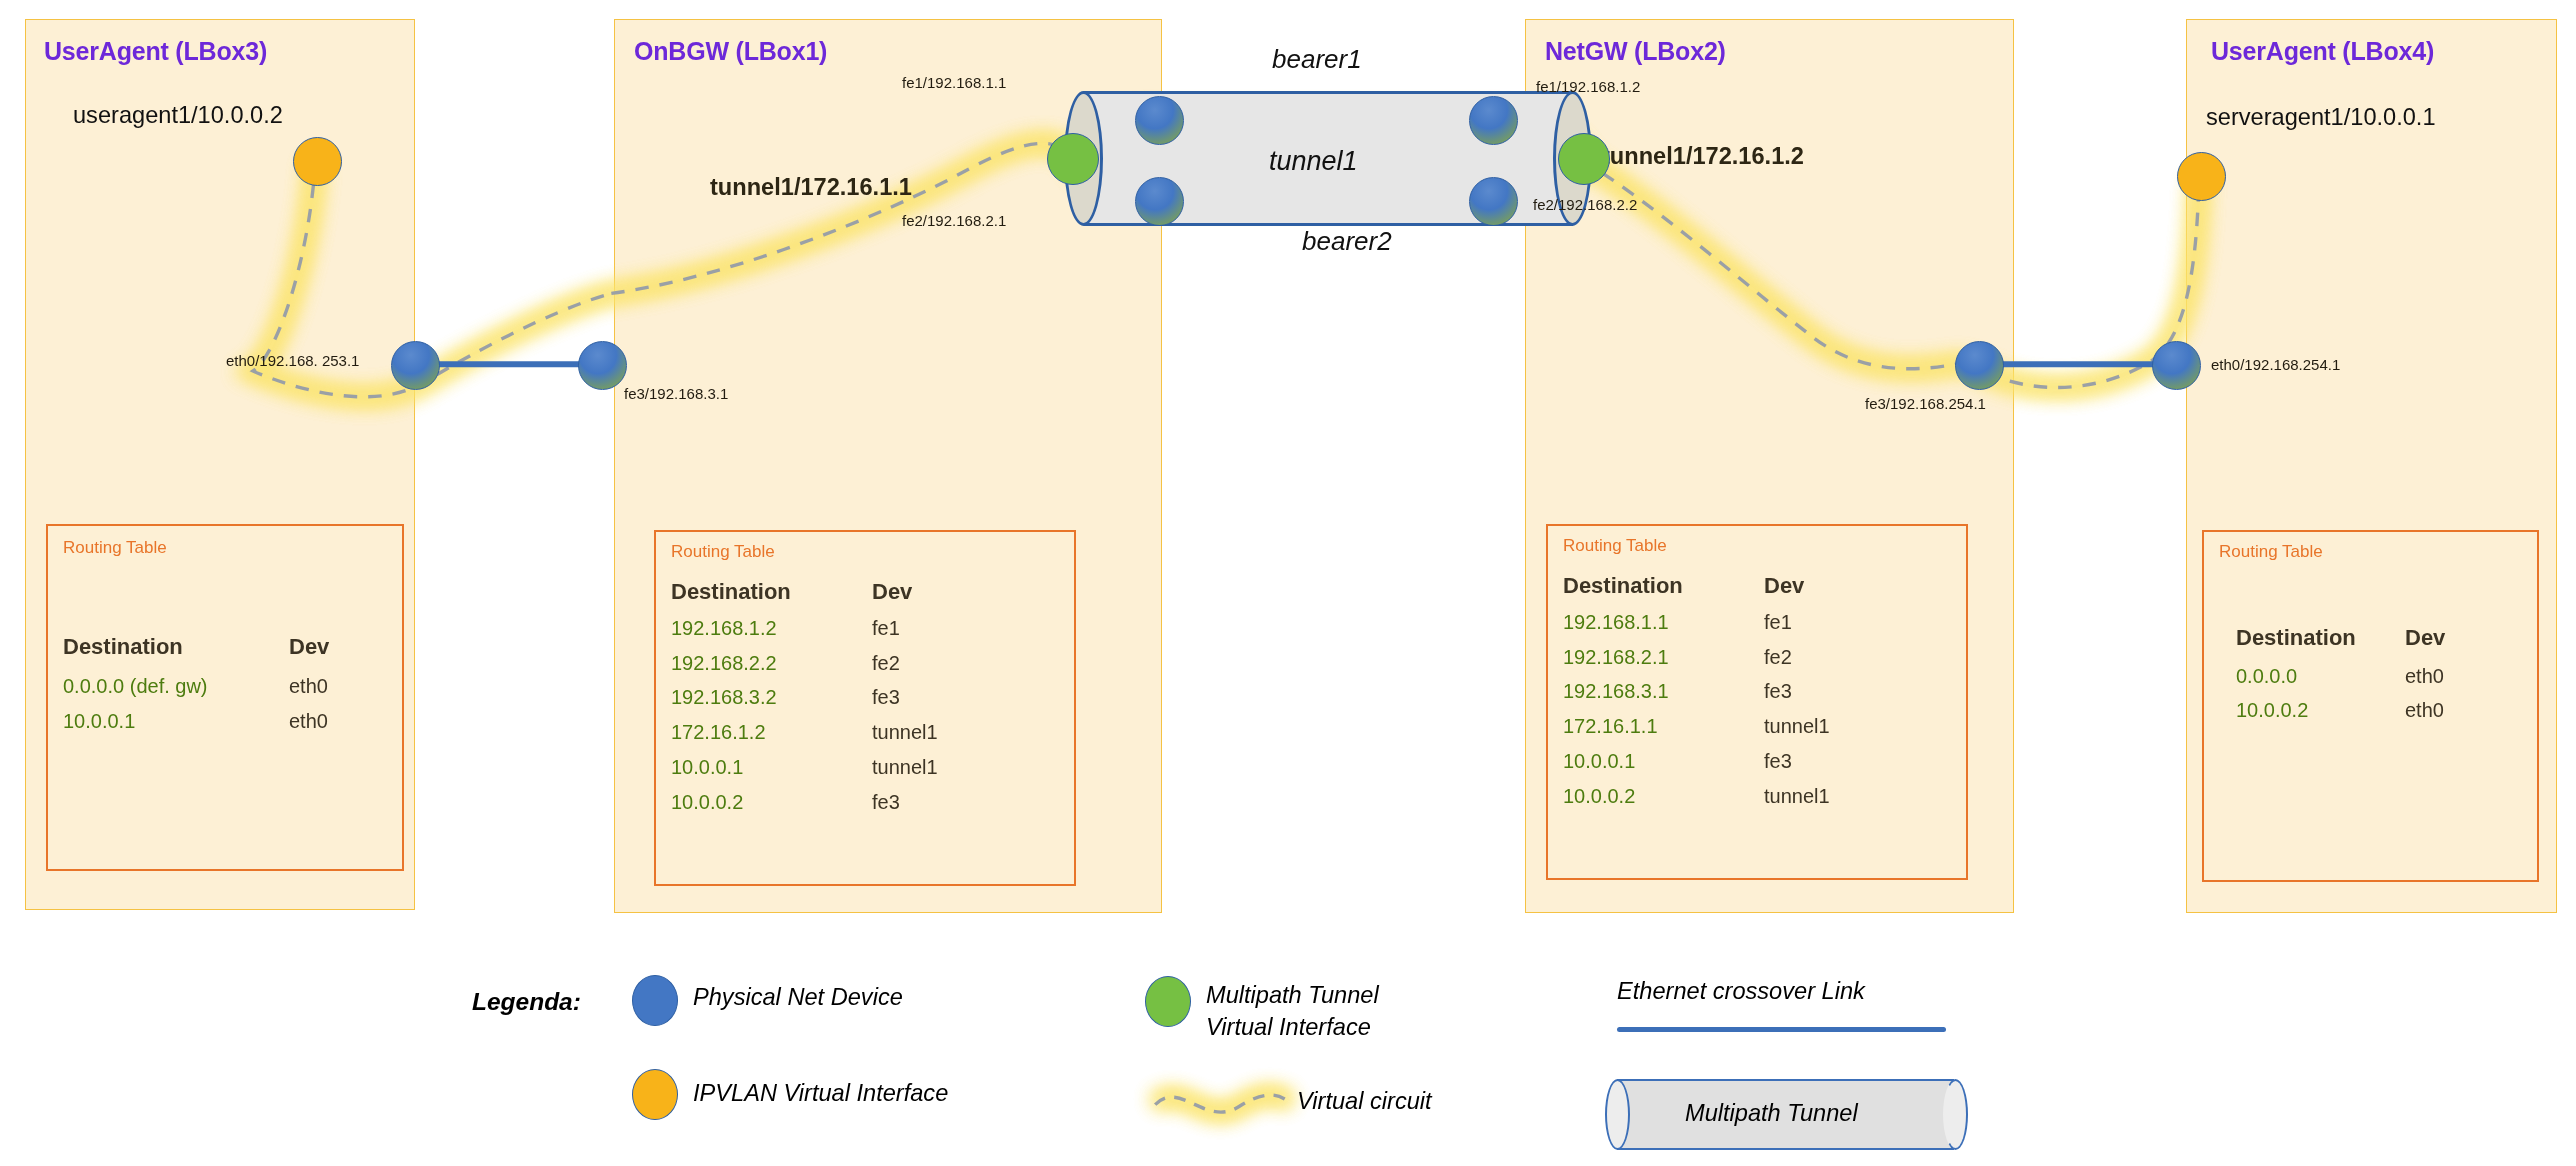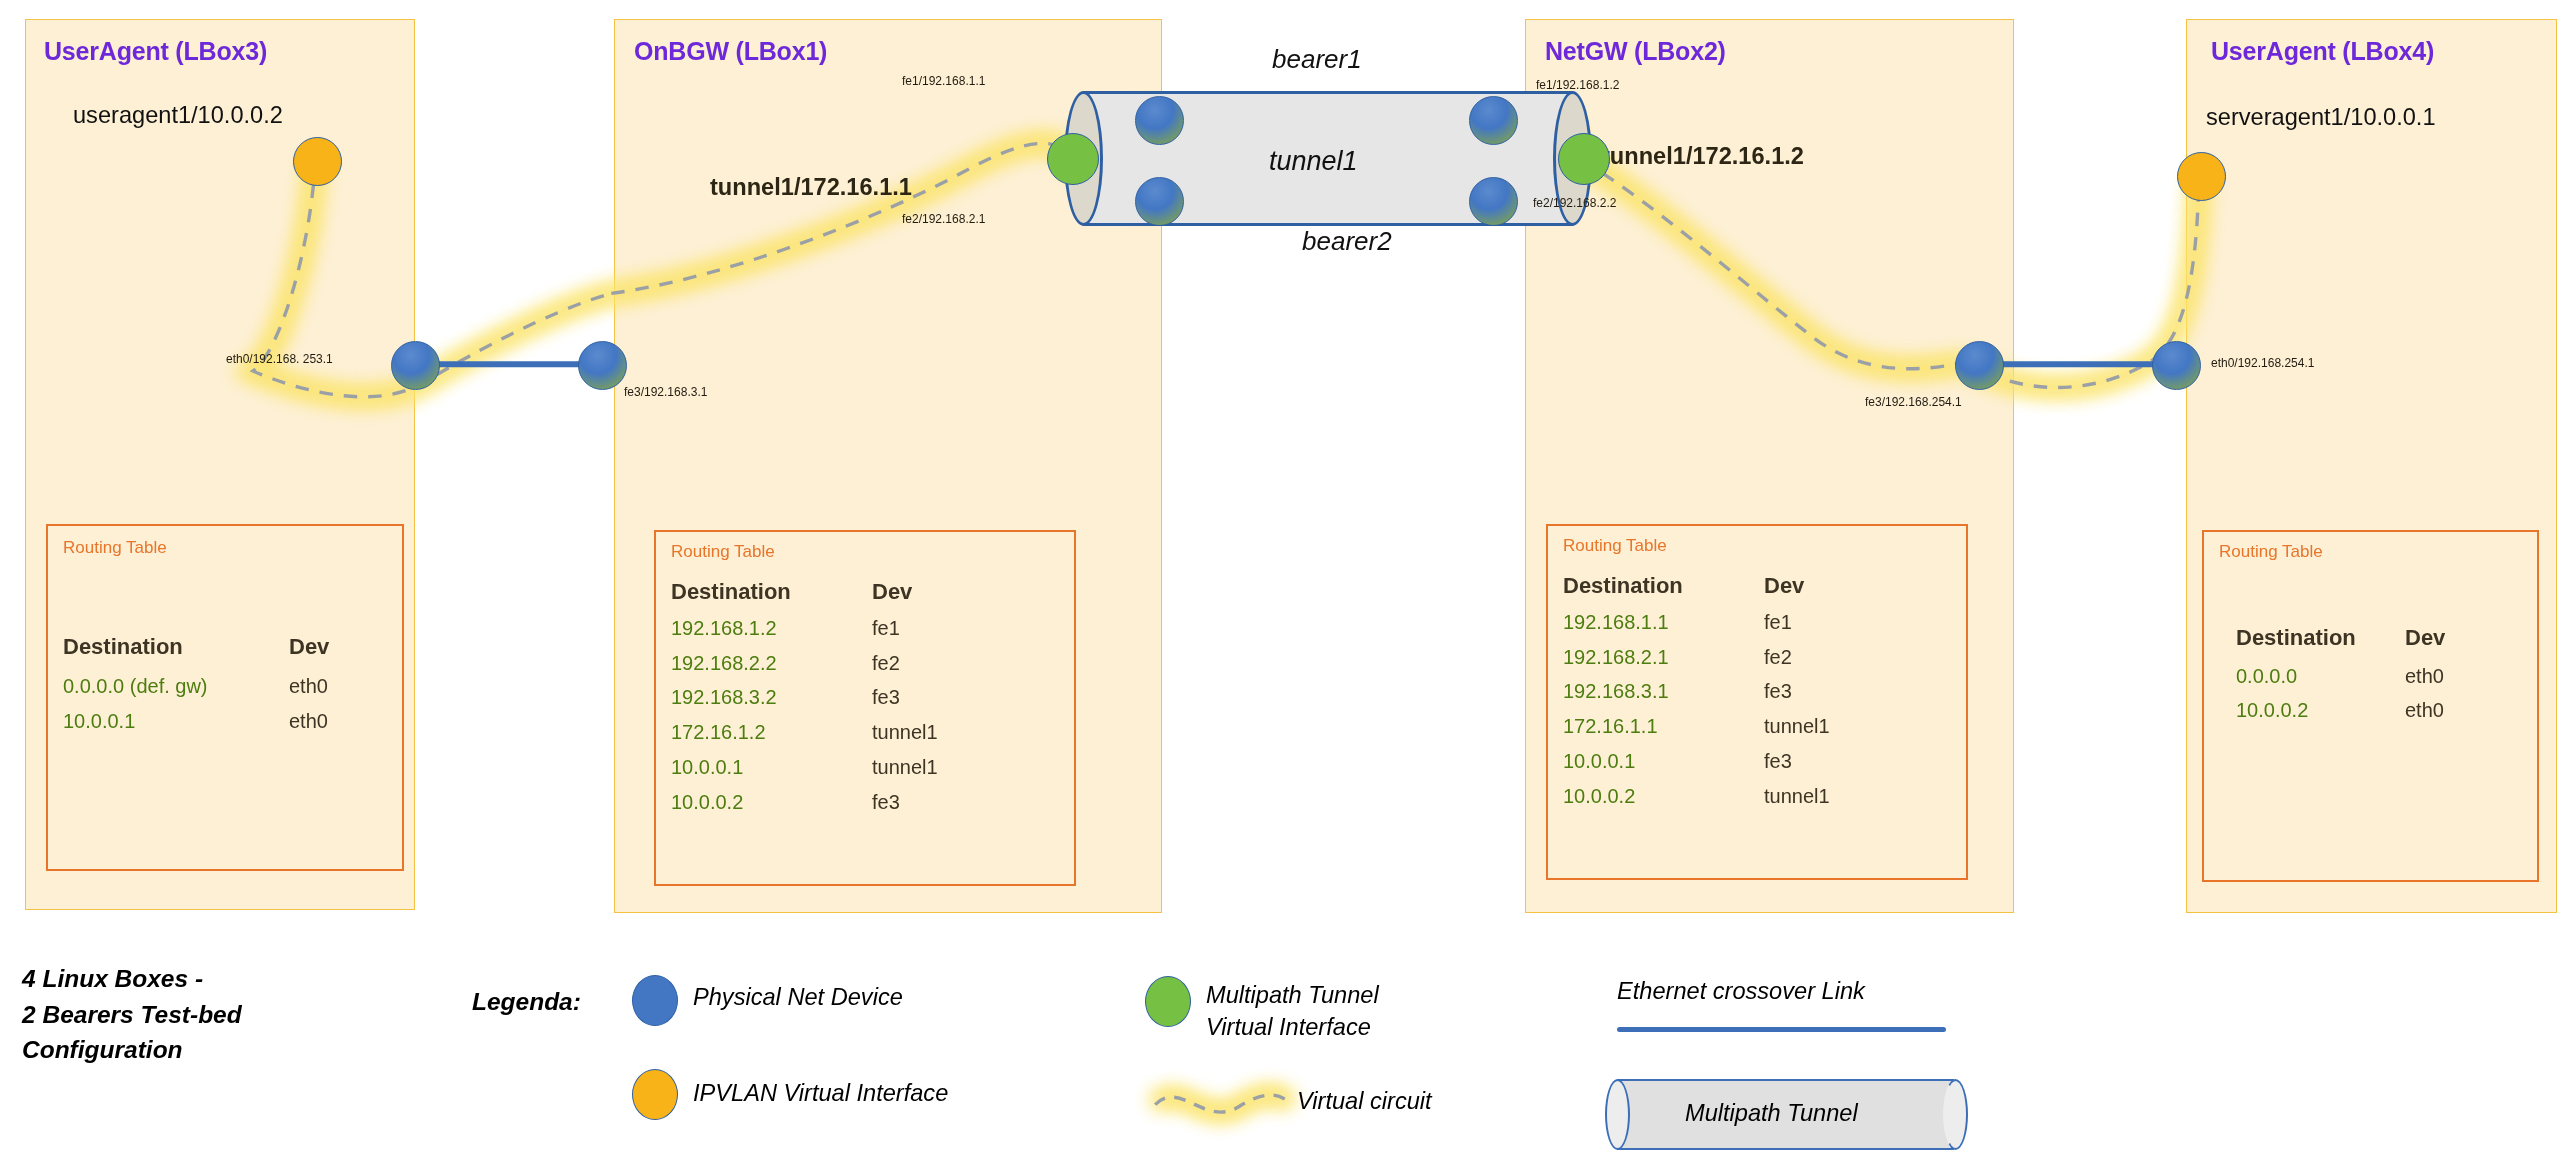--- a/index.html
+++ b/index.html
@@ -46,21 +46,21 @@
   }
   .rt-row{display:flex;align-items:baseline;}
   .rt-head .rt-dest,.rt-head .rt-dev{font-weight:bold;font-size:22px;color:#3D3424;}
   .rt-dest{color:#4d7c0f;font-size:20px;white-space:nowrap;}
   .rt-dev{color:#3D3424;font-size:20px;white-space:nowrap;}
 
   
   .nlabel{
     position:absolute;
     color:#221c10;
-    font-size:12px;
+    font-size:15px;
     white-space:nowrap;
     line-height:1.22;
   }
   .nlabel.big{
     font-size:23.6px;font-weight:bold;color:#2d2614;
   }
   .nlabel.ital{
     font-style:italic;font-size:22px;color:#111;
   }
   .nlabel.agent{
@@ -327,23 +327,20 @@
         <div class="rt-dest" style="width:169px;">0.0.0.0</div>
         <div class="rt-dev">eth0</div>
       </div>
       <div class="rt-row" style="margin-top:11.8px;">
         <div class="rt-dest" style="width:169px;">10.0.0.2</div>
         <div class="rt-dev">eth0</div>
       </div>
     </div>
   </div>
 
-  <div class="bigtitle" style="left:22px;top:961px;width:354px;">4 Linux Boxes -
-2 Bearers Test-bed
-Configuration</div>
 
   <div class="lg-word" style="left:472px;top:988px;">Legenda:</div>
 
   <div class="lg-dot" style="left:632px;top:975px;width:46px;height:51px;background:#4377C4;"></div>
   <div class="lg-text" style="left:693px;top:982px;">Physical Net Device</div>
 
   <div class="lg-dot" style="left:632px;top:1069px;width:46px;height:51px;background:#F8B319;"></div>
   <div class="lg-text" style="left:693px;top:1078px;">IPVLAN Virtual Interface</div>
 
   <div class="lg-dot" style="left:1145px;top:976px;width:46px;height:51px;background:#76C043;"></div>

